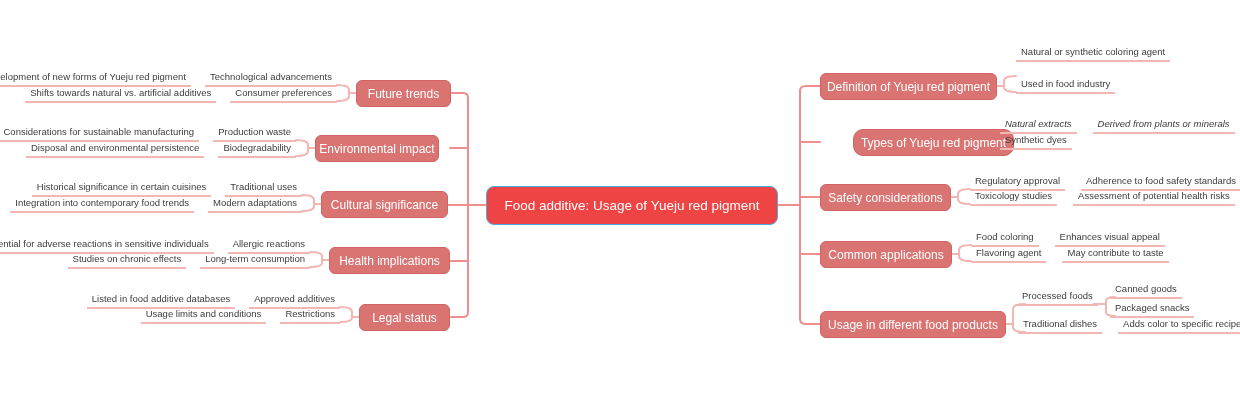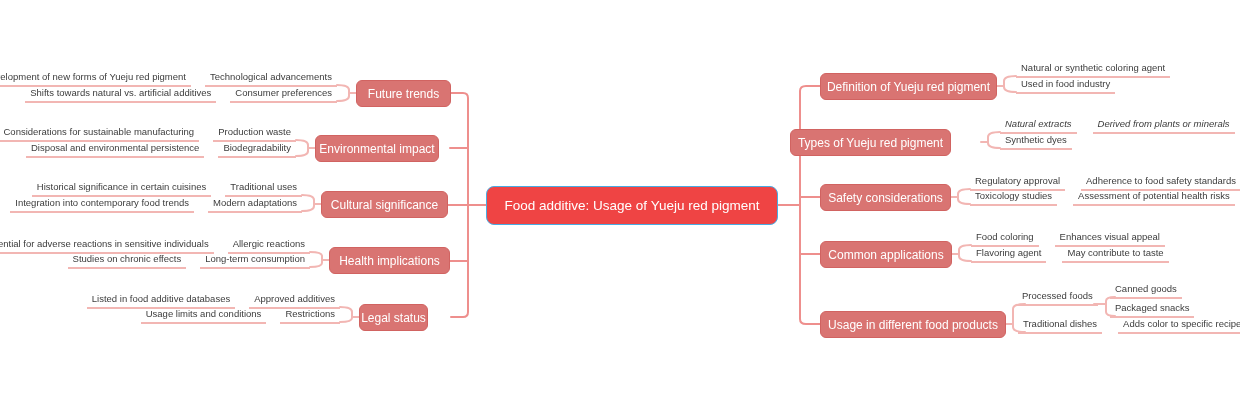--- a/index.html
+++ b/index.html
@@ -48,24 +48,24 @@
       <path d="M1094 304 L1106 304 M1115 297 Q1106 297 1106 301 L1106 312 Q1106 316 1115 316"></path>
     </g>
   </svg>
 
   <div class="node central" style="left:486px;top:186px;width:292px;height:39px;">Food additive: Usage of Yueju red pigment</div>
 
   <div class="node" style="left:356px;top:80px;width:95px;height:27px;">Future trends</div>
   <div class="node" style="left:315px;top:135px;width:124px;height:27px;">Environmental impact</div>
   <div class="node" style="left:321px;top:191px;width:127px;height:27px;">Cultural significance</div>
   <div class="node" style="left:329px;top:247px;width:121px;height:27px;">Health implications</div>
-  <div class="node" style="left:359px;top:304px;width:69px;height:27px;">Legal status</div>
+  <div class="node" style="left:359px;top:304px;width:91px;height:27px;">Legal status</div>
 
   <div class="node" style="left:820px;top:73px;width:177px;height:27px;">Definition of Yueju red pigment</div>
-  <div class="node" style="left:790px;top:129px;width:161px;height:27px;">Types of Yueju red pigment</div>
+  <div class="node" style="left:853px;top:129px;width:161px;height:27px;border-radius:10px;">Types of Yueju red pigment</div>
   <div class="node" style="left:820px;top:184px;width:131px;height:27px;">Safety considerations</div>
   <div class="node" style="left:820px;top:241px;width:132px;height:27px;">Common applications</div>
   <div class="node" style="left:820px;top:311px;width:186px;height:27px;">Usage in different food products</div>
 
   <div class="row l" style="right:903px;top:71px;">
     <span class="leaf">Development of new forms of Yueju red pigment</span>
     <span class="leaf">Technological advancements</span>
   </div>
   <div class="row l" style="right:903px;top:87px;">
     <span class="leaf">Shifts towards natural vs. artificial additives</span>
@@ -101,21 +101,21 @@
 
   <div class="row l" style="right:900px;top:293px;">
     <span class="leaf">Listed in food additive databases</span>
     <span class="leaf">Approved additives</span>
   </div>
   <div class="row l" style="right:900px;top:308px;">
     <span class="leaf">Usage limits and conditions</span>
     <span class="leaf">Restrictions</span>
   </div>
 
-  <div class="row r" style="left:1016px;top:62px;">
+  <div class="row r" style="left:1016px;top:46px;">
     <span class="leaf">Natural or synthetic coloring agent</span>
   </div>
   <div class="row r" style="left:1016px;top:78px;">
     <span class="leaf">Used in food industry</span>
   </div>
 
   <div class="row r" style="left:1000px;top:118px;font-style:italic;">
     <span class="leaf">Natural extracts</span>
     <span class="leaf">Derived from plants or minerals</span>
   </div>

